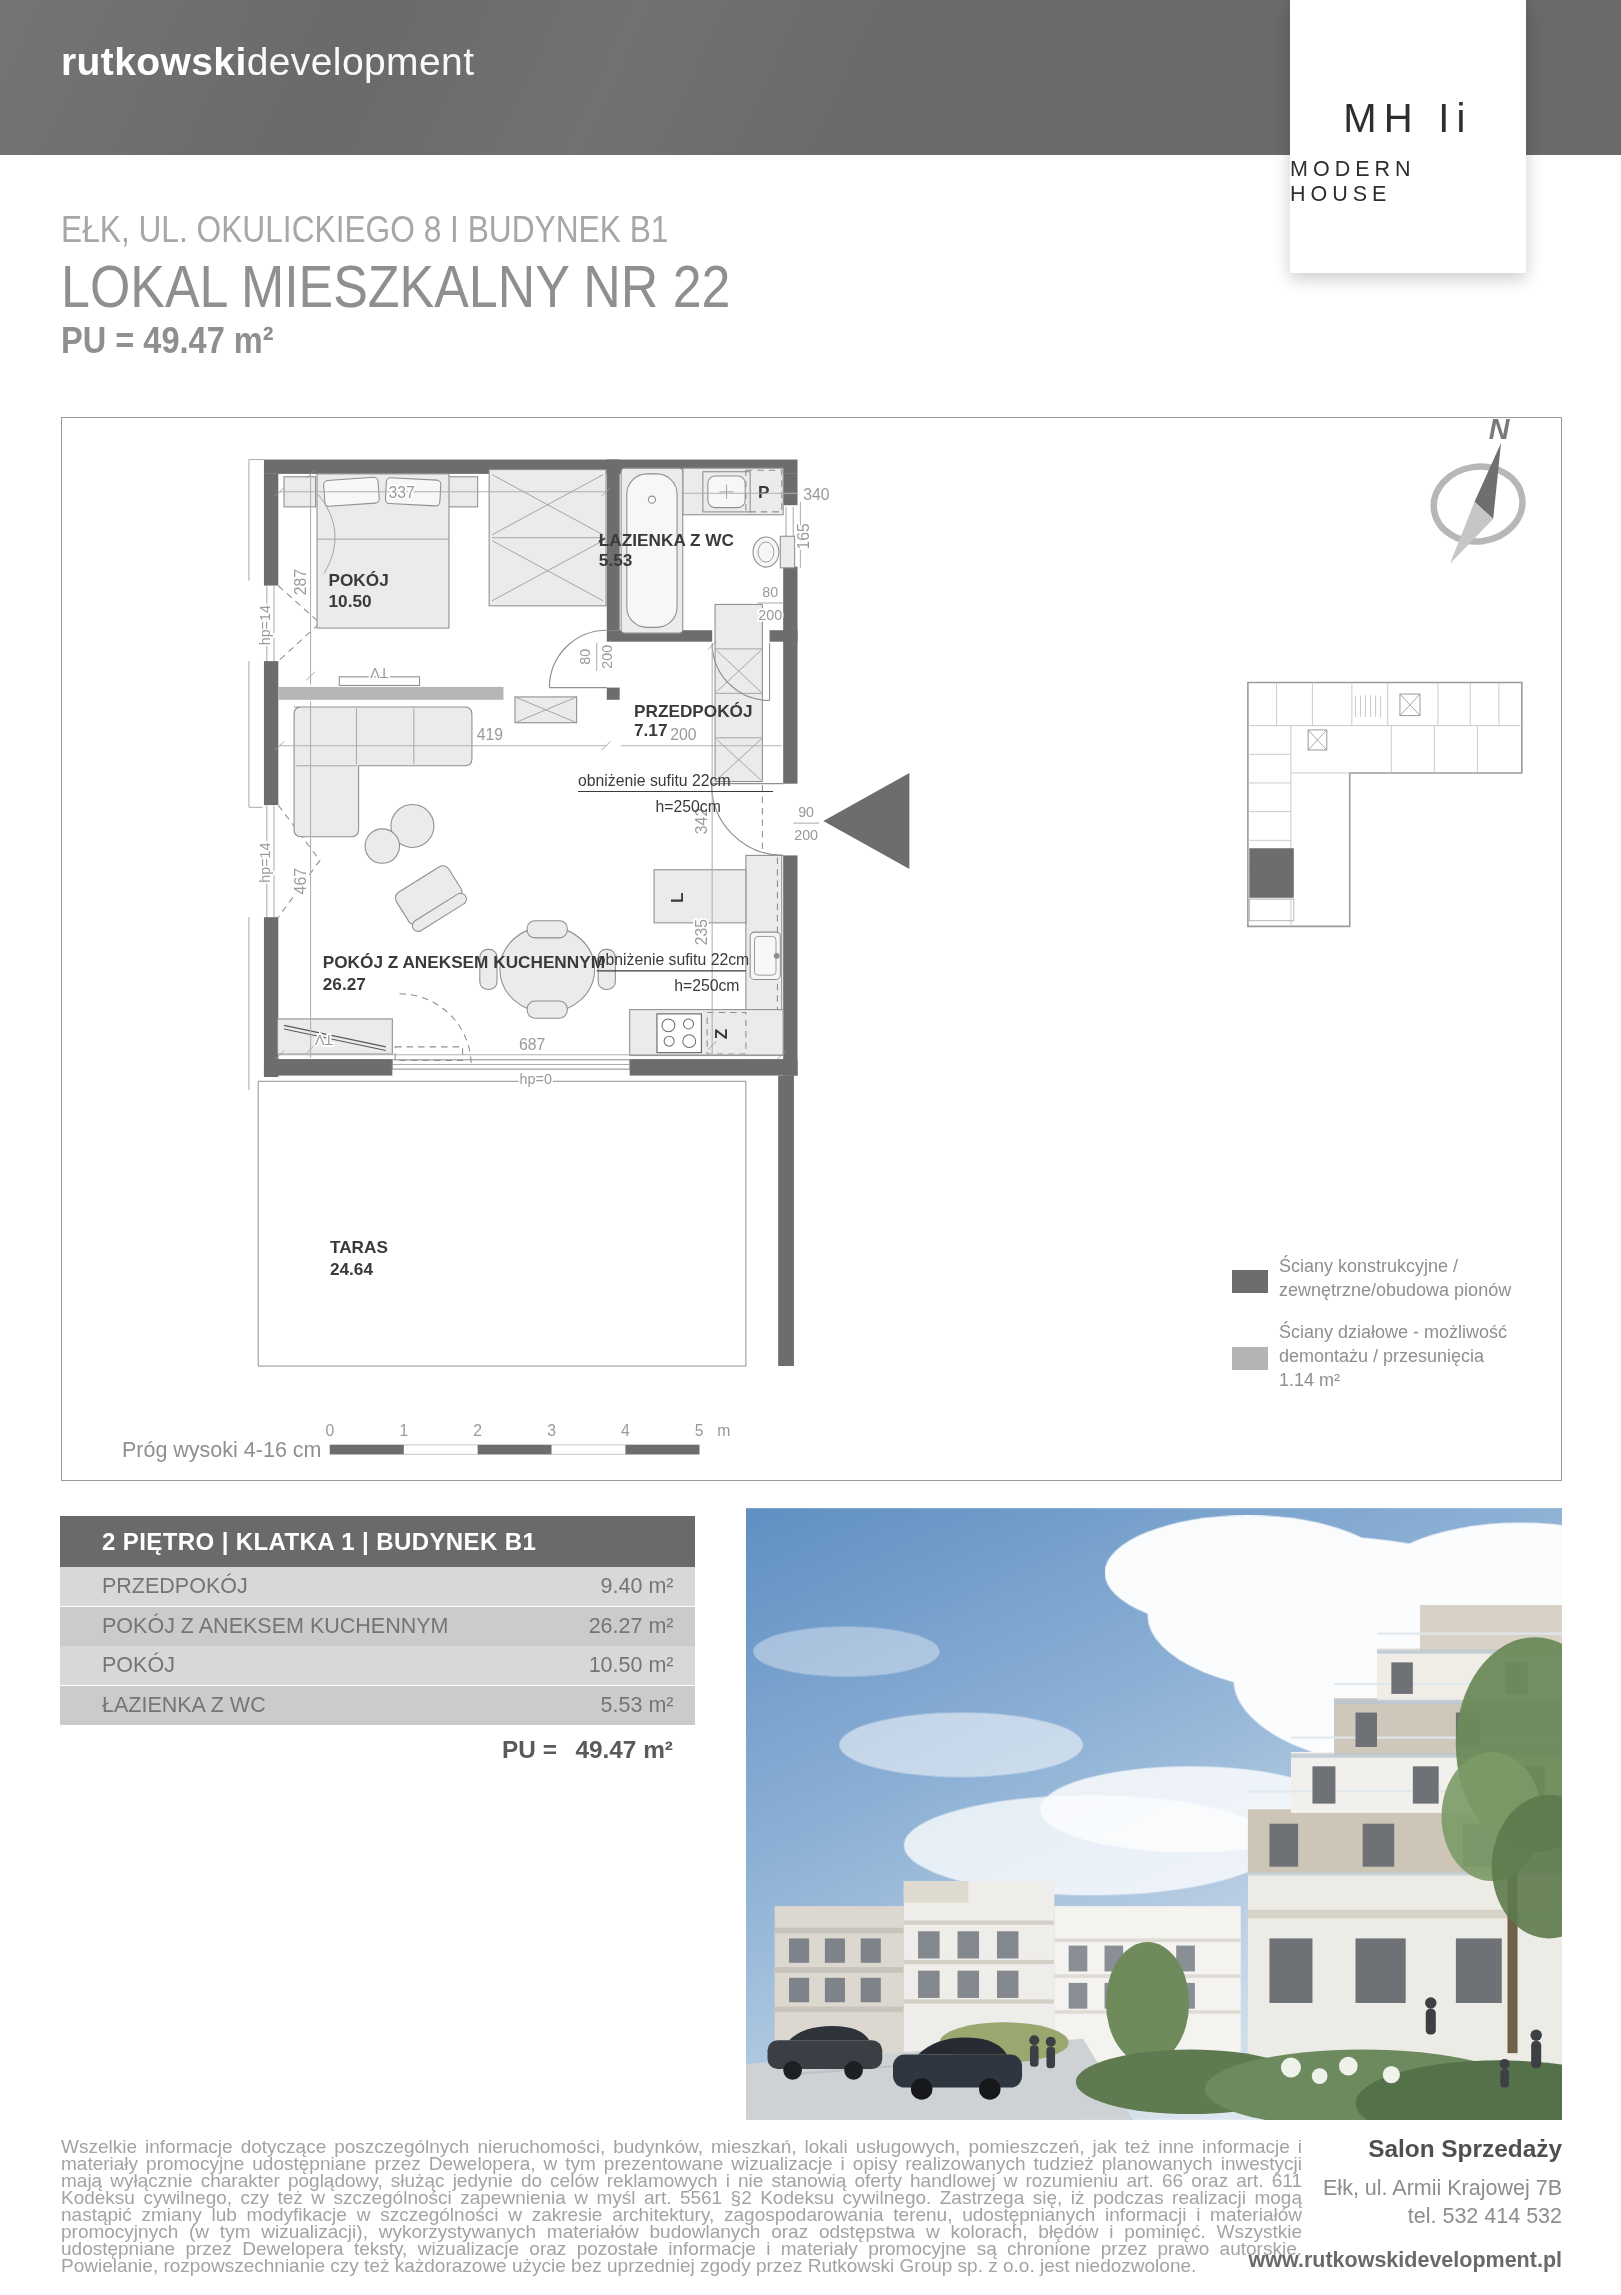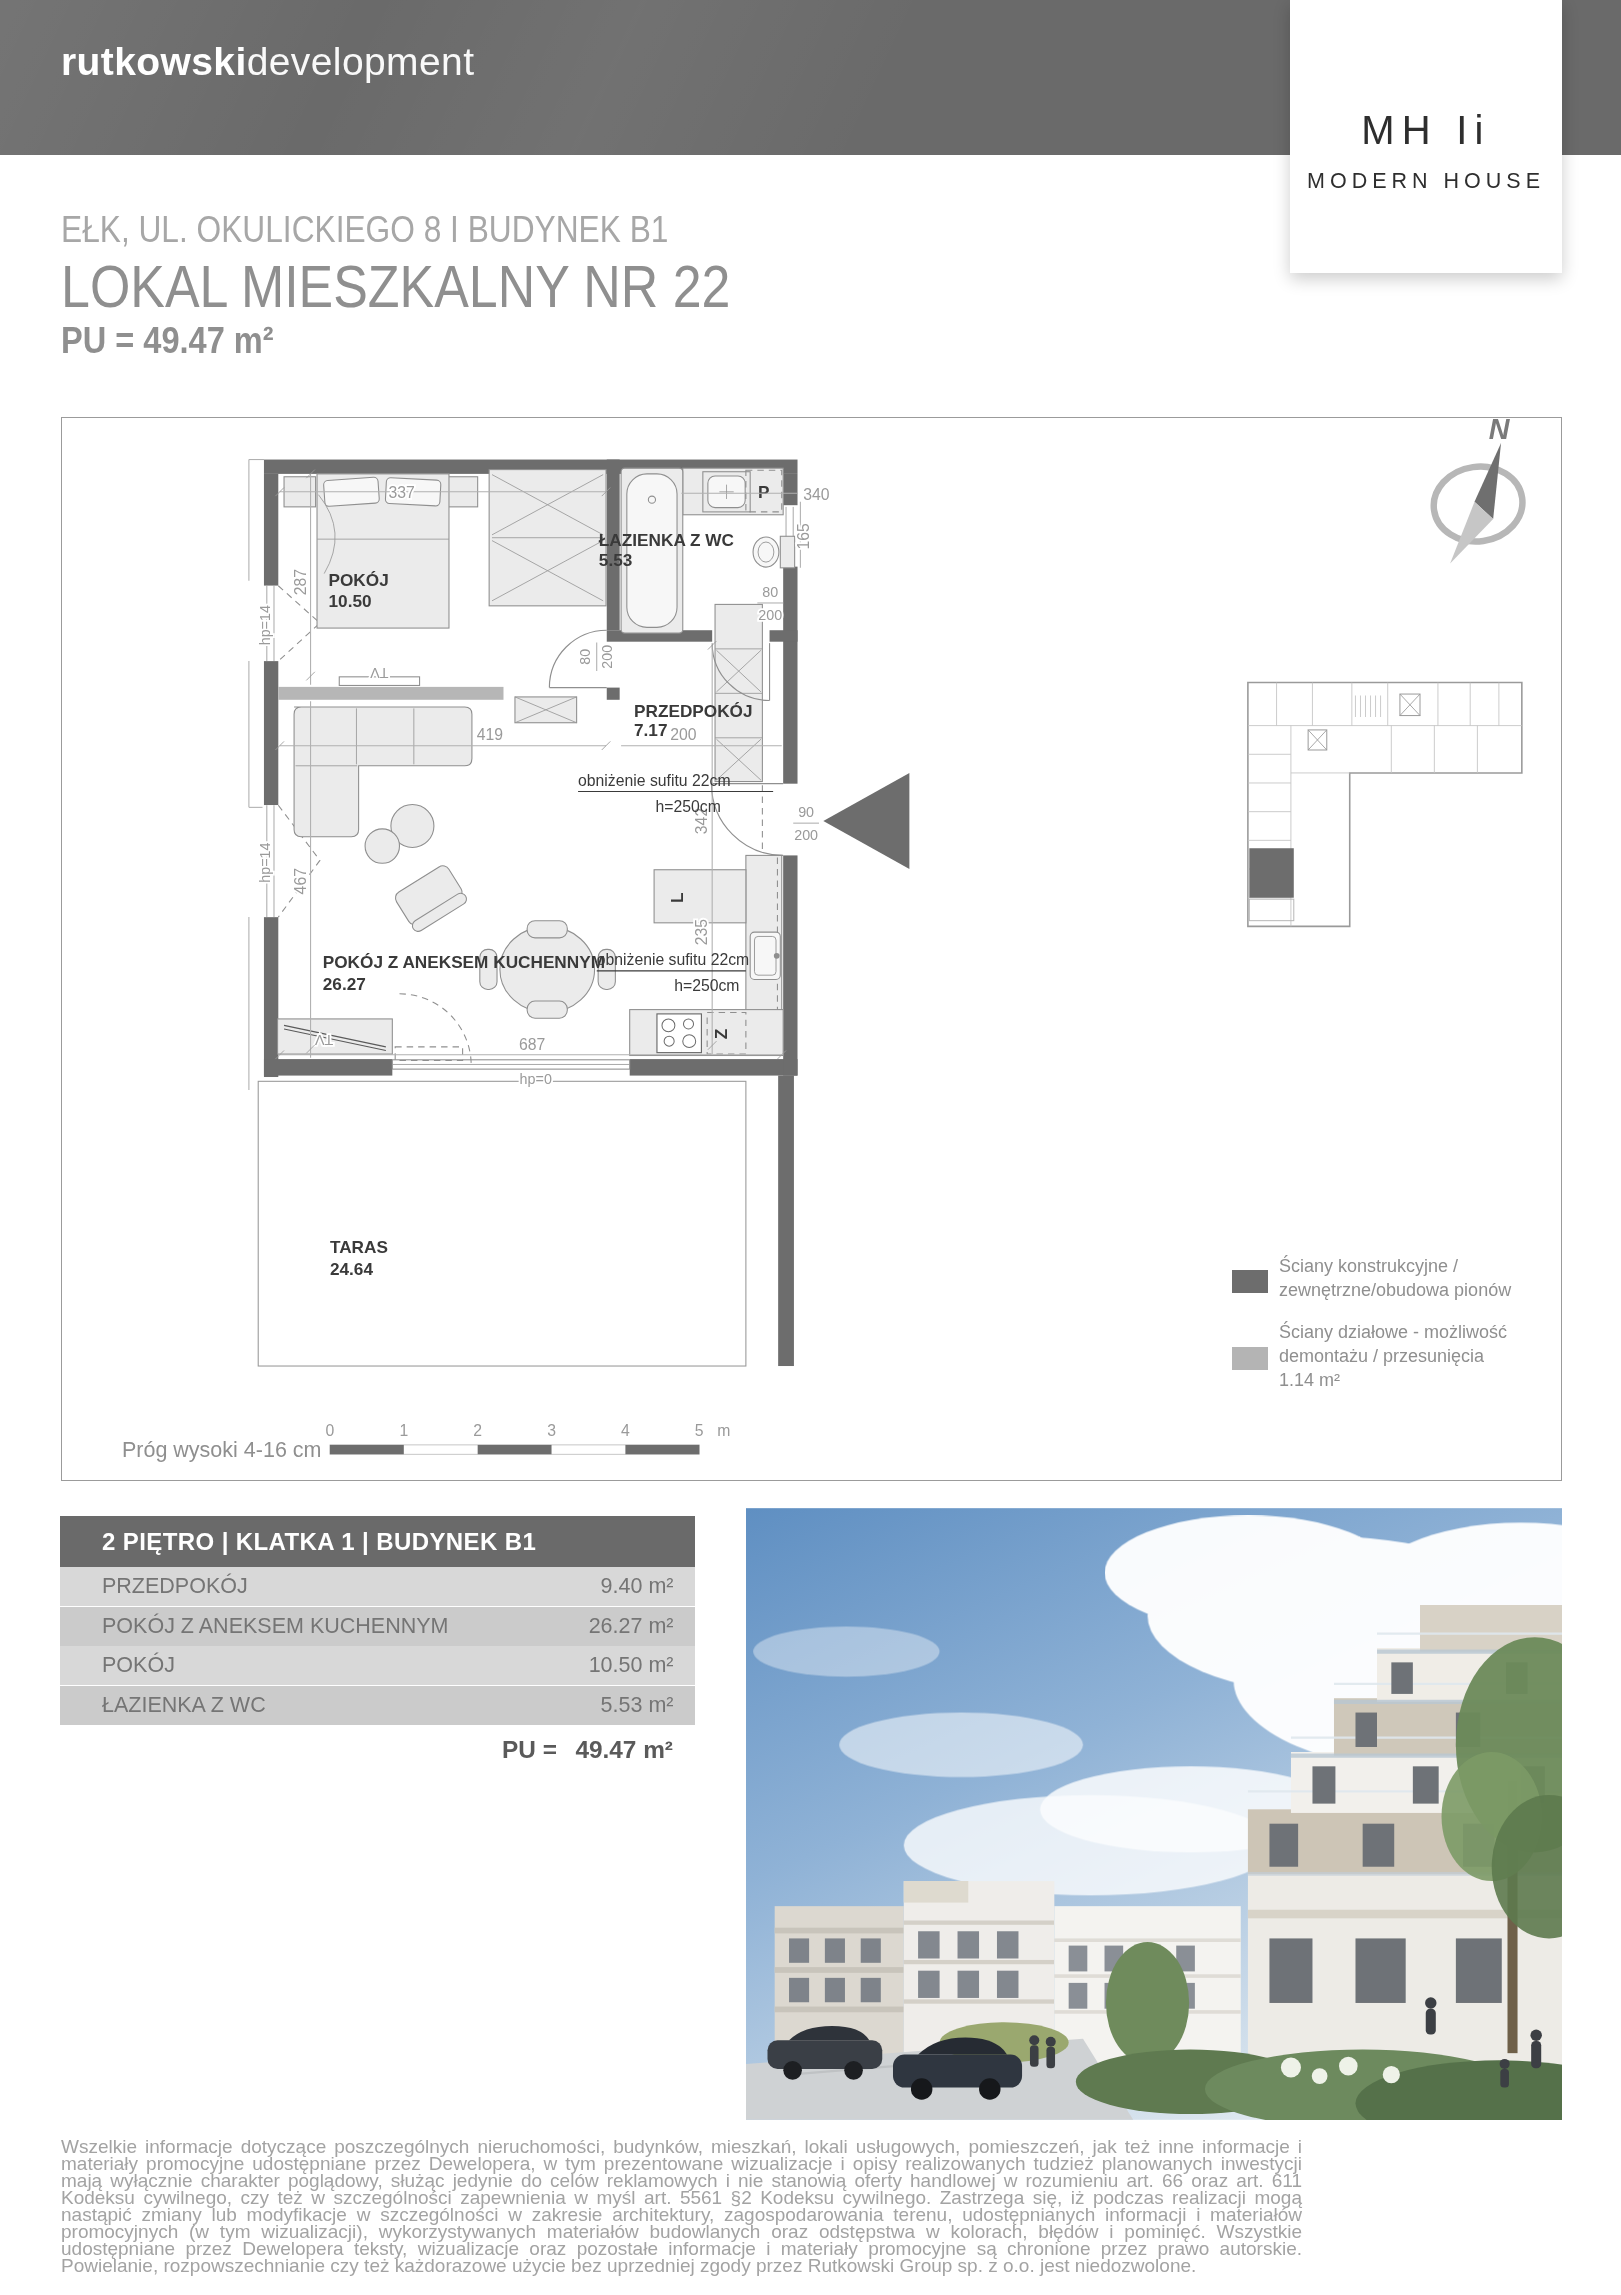--- a/index.html
+++ b/index.html
@@ -6,21 +6,21 @@
   body{font-family:"Liberation Sans","DejaVu Sans",sans-serif;}
   .page{position:relative;width:1622px;height:2295px;background:#fff;overflow:hidden;}
   .abs{position:absolute;}
   
   .topbar{left:0;top:0;width:1622px;height:155px;background:#6a6a6a;}
   .topbar::after{content:"";position:absolute;inset:0;
     background:linear-gradient(115deg,rgba(255,255,255,.07) 0%,rgba(255,255,255,0) 22%,rgba(255,255,255,.05) 38%,rgba(255,255,255,0) 55%);}
   .brand{left:61px;top:40px;font-size:39px;color:#fff;letter-spacing:0.4px;white-space:nowrap;}
   .brand b{font-weight:700;}
   .brand span{font-weight:400;opacity:.96;}
-  .logobox{left:1290px;top:0;width:272px;height:273px;background:#fff;box-shadow:0 5.7px 16px rgba(0,0,0,.20);
+  .logobox{left:1290px;top:0;width:236px;height:273px;background:#fff;box-shadow:0 5.7px 16px rgba(0,0,0,.20);
     display:flex;flex-direction:column;align-items:center;justify-content:center;}
   .logomark{font-size:40px;font-weight:400;color:#2e2e2e;letter-spacing:7.2px;margin-top:29px;}
   .logoname{font-size:21.5px;font-weight:400;color:#2e2e2e;letter-spacing:5px;margin-top:16px;}
   
   .t-address{left:61px;top:209px;font-size:36px;color:#a7a7a7;transform:scaleX(.88);transform-origin:left top;white-space:nowrap;}
   .t-unit{left:61px;top:253px;font-size:59px;color:#8f8f8f;transform:scaleX(.88);transform-origin:left top;white-space:nowrap;}
   .t-pu{left:61px;top:320px;font-size:37px;font-weight:700;color:#8f8f8f;transform:scaleX(.88);transform-origin:left top;white-space:nowrap;}
   
   .planbox{left:61px;top:417px;width:1501px;height:1064px;border:1.4px solid #9b9b9b;box-sizing:border-box;background:#fff;}
   .plansvg{left:61px;top:417px;}
@@ -478,15 +478,21 @@
           <rect x="948" y="698" width="14" height="36" rx="6"></rect>
         <circle cx="1102" cy="735" r="8"></circle>
           <rect x="1095" y="743" width="14" height="38" rx="6"></rect>
         <circle cx="1058" cy="775" r="7"></circle>
           <rect x="1052" y="782" width="12" height="26" rx="5"></rect>
       </g>
     </g>
   </svg>
 
   <div class="abs legal">Wszelkie informacje dotyczące poszczególnych nieruchomości, budynków, mieszkań, lokali usługowych, pomieszczeń, jak też inne informacje i materiały promocyjne udostępniane przez Dewelopera, w tym prezentowane wizualizacje i opisy realizowanych tudzież planowanych inwestycji mają wyłącznie charakter poglądowy, służąc jedynie do celów reklamowych i nie stanowią oferty handlowej w rozumieniu art. 66 oraz art. 611 Kodeksu cywilnego, czy też w szczególności zapewnienia w myśl art. 5561 §2 Kodeksu cywilnego. Zastrzega się, iż podczas realizacji mogą nastąpić zmiany lub modyfikacje w szczególności w zakresie architektury, zagospodarowania terenu, udostępnianych informacji i materiałów promocyjnych (w tym wizualizacji), wykorzystywanych materiałów budowlanych oraz odstępstwa w kolorach, błędów i pominięć. Wszystkie udostępniane przez Dewelopera teksty, wizualizacje oraz pozostałe informacje i materiały promocyjne są chronione przez prawo autorskie. Powielanie, rozpowszechnianie czy też każdorazowe użycie bez uprzedniej zgody przez Rutkowski Group sp. z o.o. jest niedozwolone.</div>
+  <div class="abs office">
+    <div class="o1">Salon Sprzedaży</div>
+    <div class="o2">Ełk, ul. Armii Krajowej 7B</div>
+    <div class="o3">tel. 532 414 532</div>
+    <div class="o4">www.rutkowskidevelopment.pl</div>
+  </div>
 
 </div>
 
 
 </body></html>

